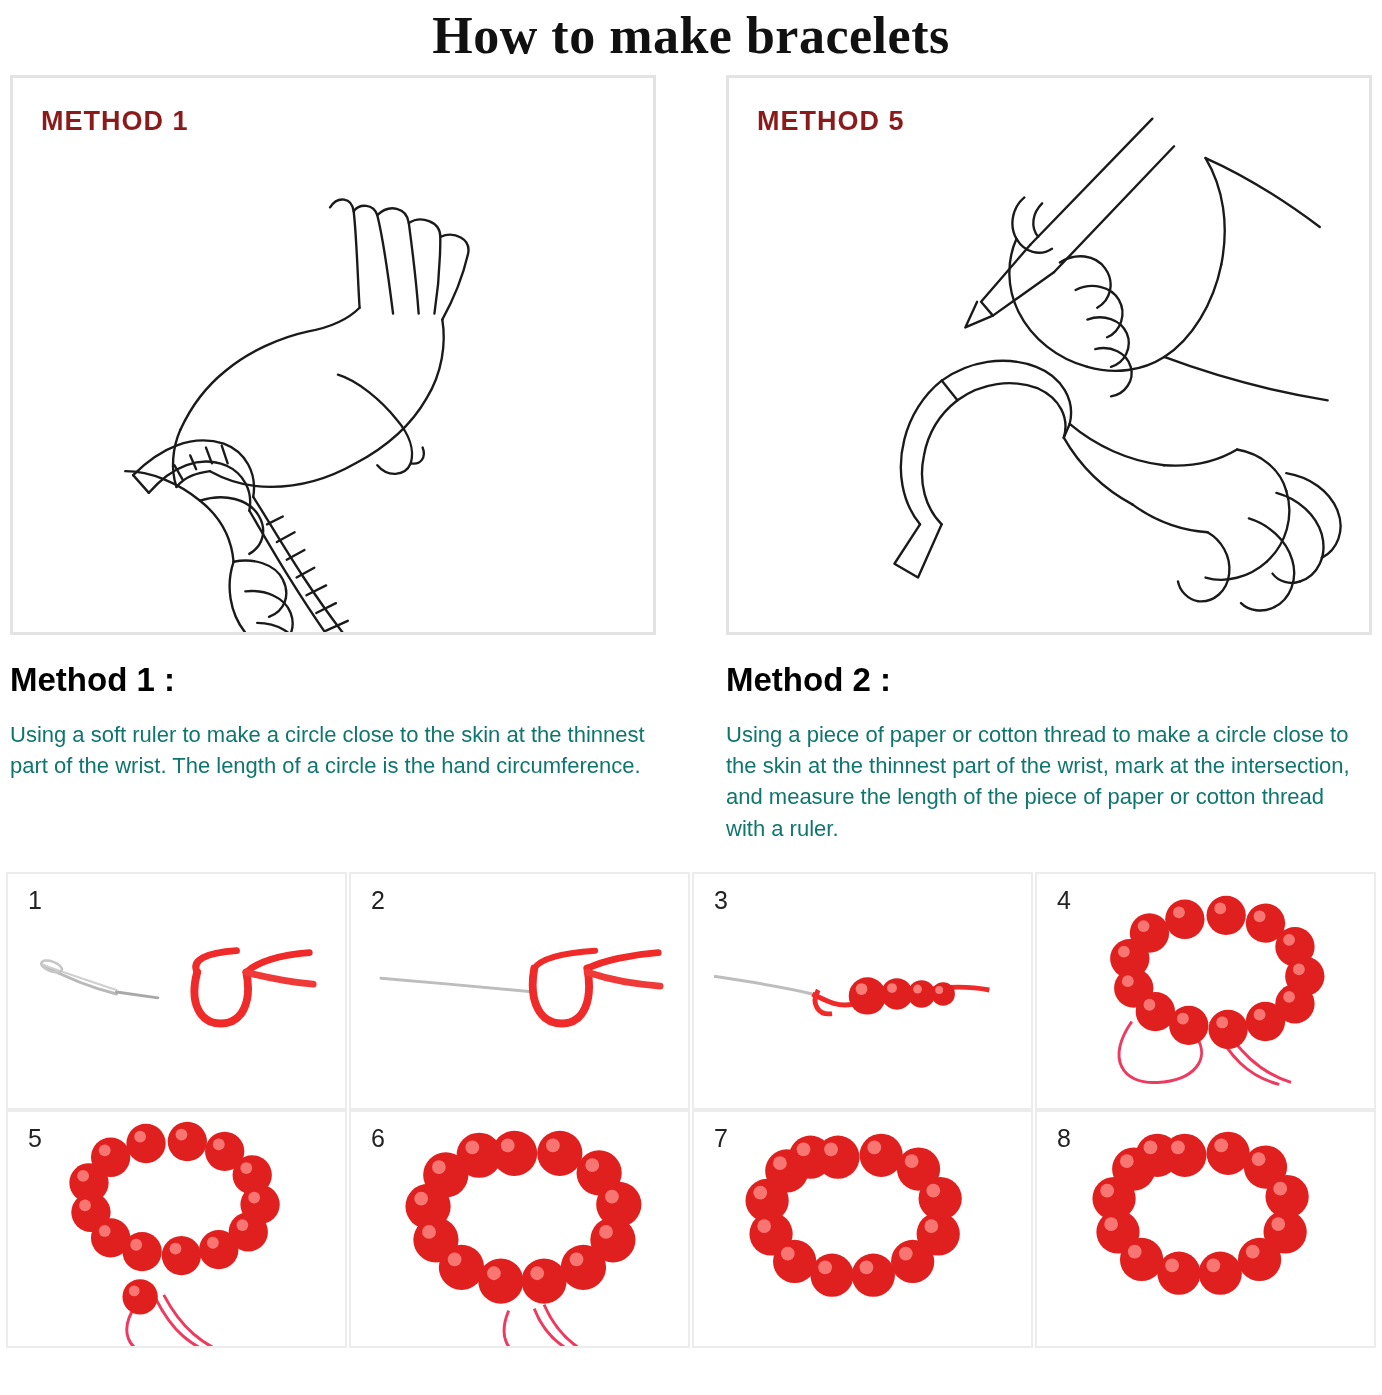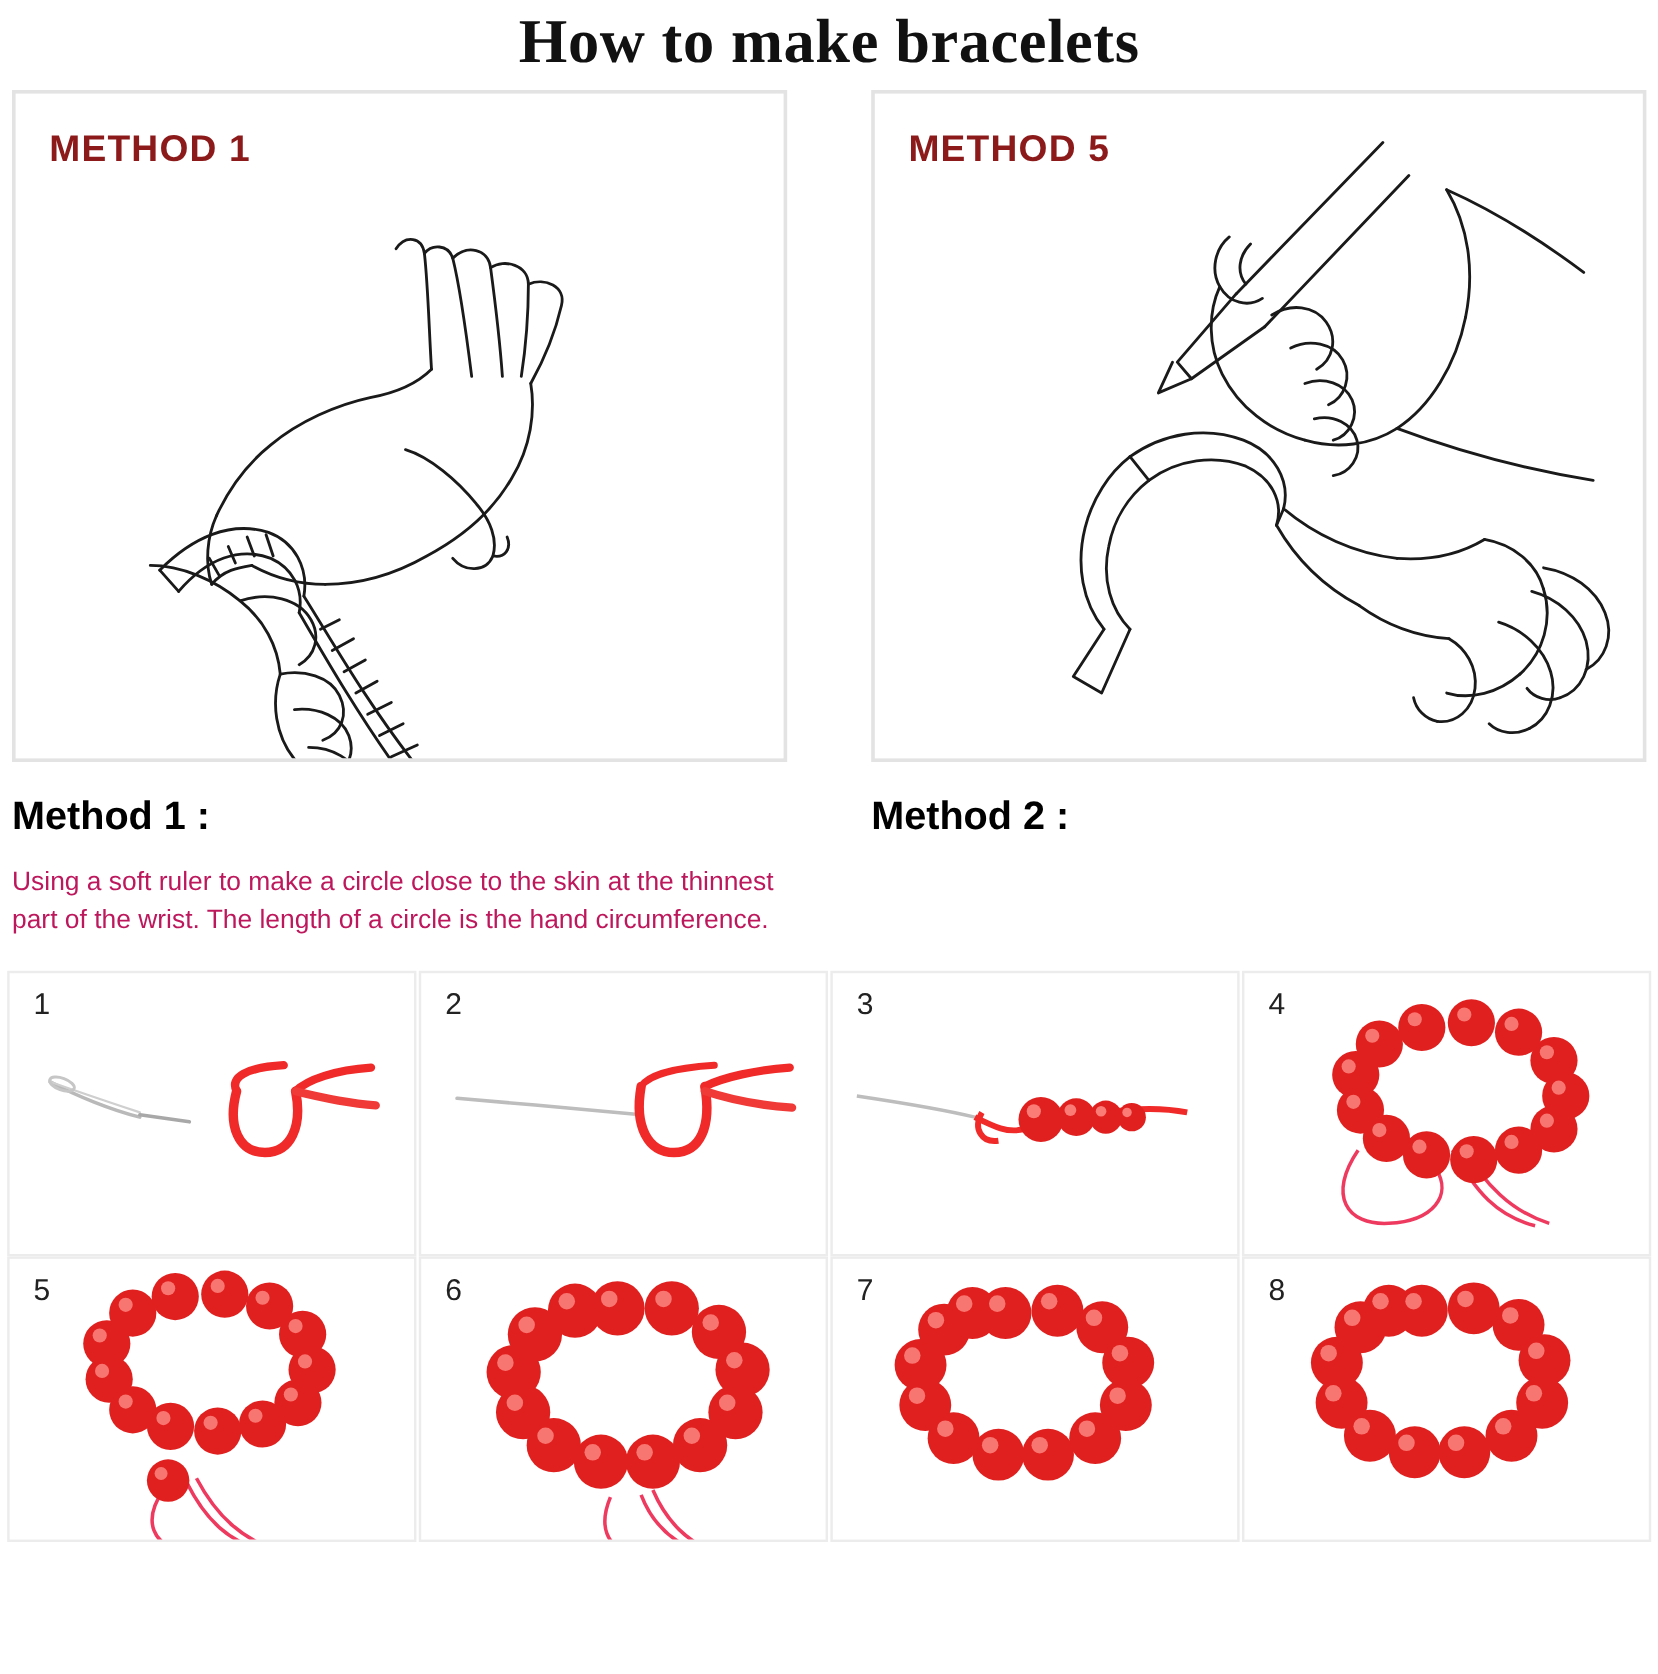--- a/index.html
+++ b/index.html
@@ -39,42 +39,42 @@
     height: 560px;
     position: relative;
     background: #ffffff;
     box-sizing: border-box;
     overflow: hidden;
   }
   .method-tag {
     position: absolute;
     top: 28px;
     left: 28px;
-    font-size: 31px;
+    font-size: 27px;
     font-weight: bold;
     color: #8c1a1a;
     letter-spacing: 1px;
     z-index: 4;
   }
   .method-figure svg {
     position: absolute;
     top: 0; left: 0;
     width: 100%;
     height: 100%;
   }
   .method-heading {
     font-size: 33px;
     font-weight: bold;
     margin: 26px 0 20px 0;
     color: #000;
   }
   .method-body {
     font-size: 22px;
     line-height: 1.42;
-    color: #be185d;
+    color: #0f766e;
     max-width: 640px;
   }
   .steps-wrap {
     margin-top: 28px;
     padding: 0 6px;
     box-sizing: border-box;
   }
   .steps-row {
     display: flex;
   }
@@ -215,20 +215,21 @@
           <path d="M546 490 C528 506 504 512 484 506"></path>
           <path d="M528 446 C548 452 566 468 572 488 C578 508 570 528 554 536"></path>
           <path d="M554 536 C542 542 528 540 520 532"></path>
           <path d="M556 420 C578 426 596 442 602 462 C608 484 598 504 580 510"></path>
           <path d="M580 510 C570 514 558 510 552 502"></path>
           <path d="M566 400 C590 404 610 418 618 438 C626 458 618 478 602 486"></path>
         </g>
       </svg>
     </div>
     <div class="method-heading">Method 2 :</div>
+    <div class="method-body">Using a piece of paper or cotton thread to make a circle close to the skin at the thinnest part of the wrist, mark at the intersection, and measure the length of the piece of paper or cotton thread with a ruler.</div>
   </div>
 </div>
 
 <div class="steps-wrap">
 
   <div class="steps-row">
 
     <div class="step-cell">
       <span class="step-num">1</span>
       <svg viewBox="0 0 342 238">

